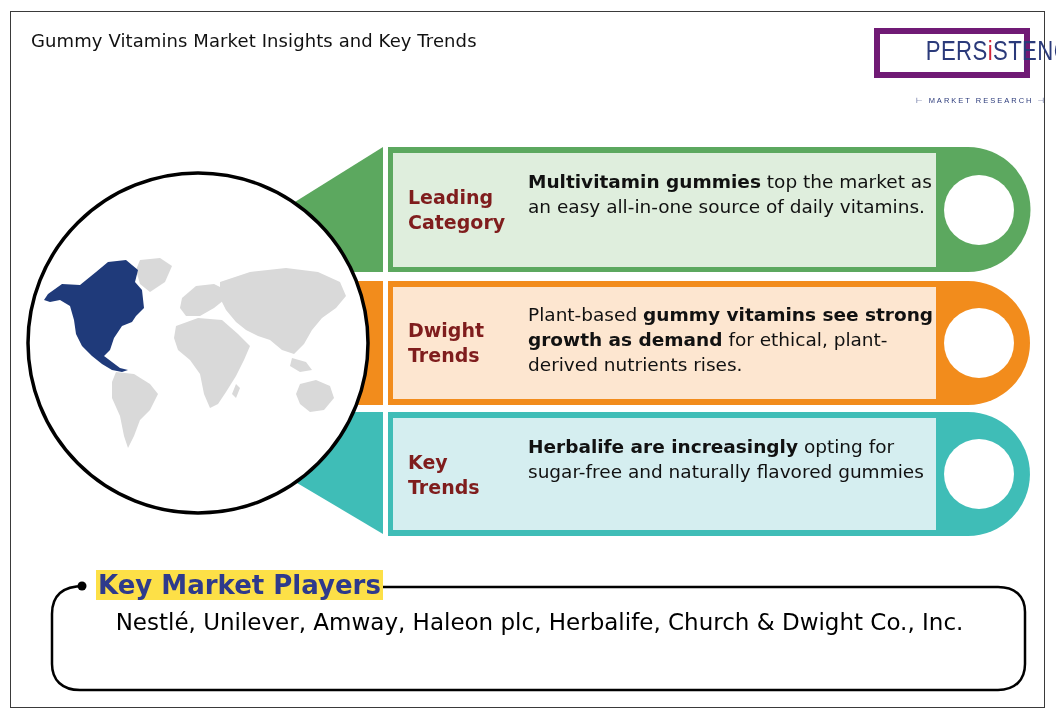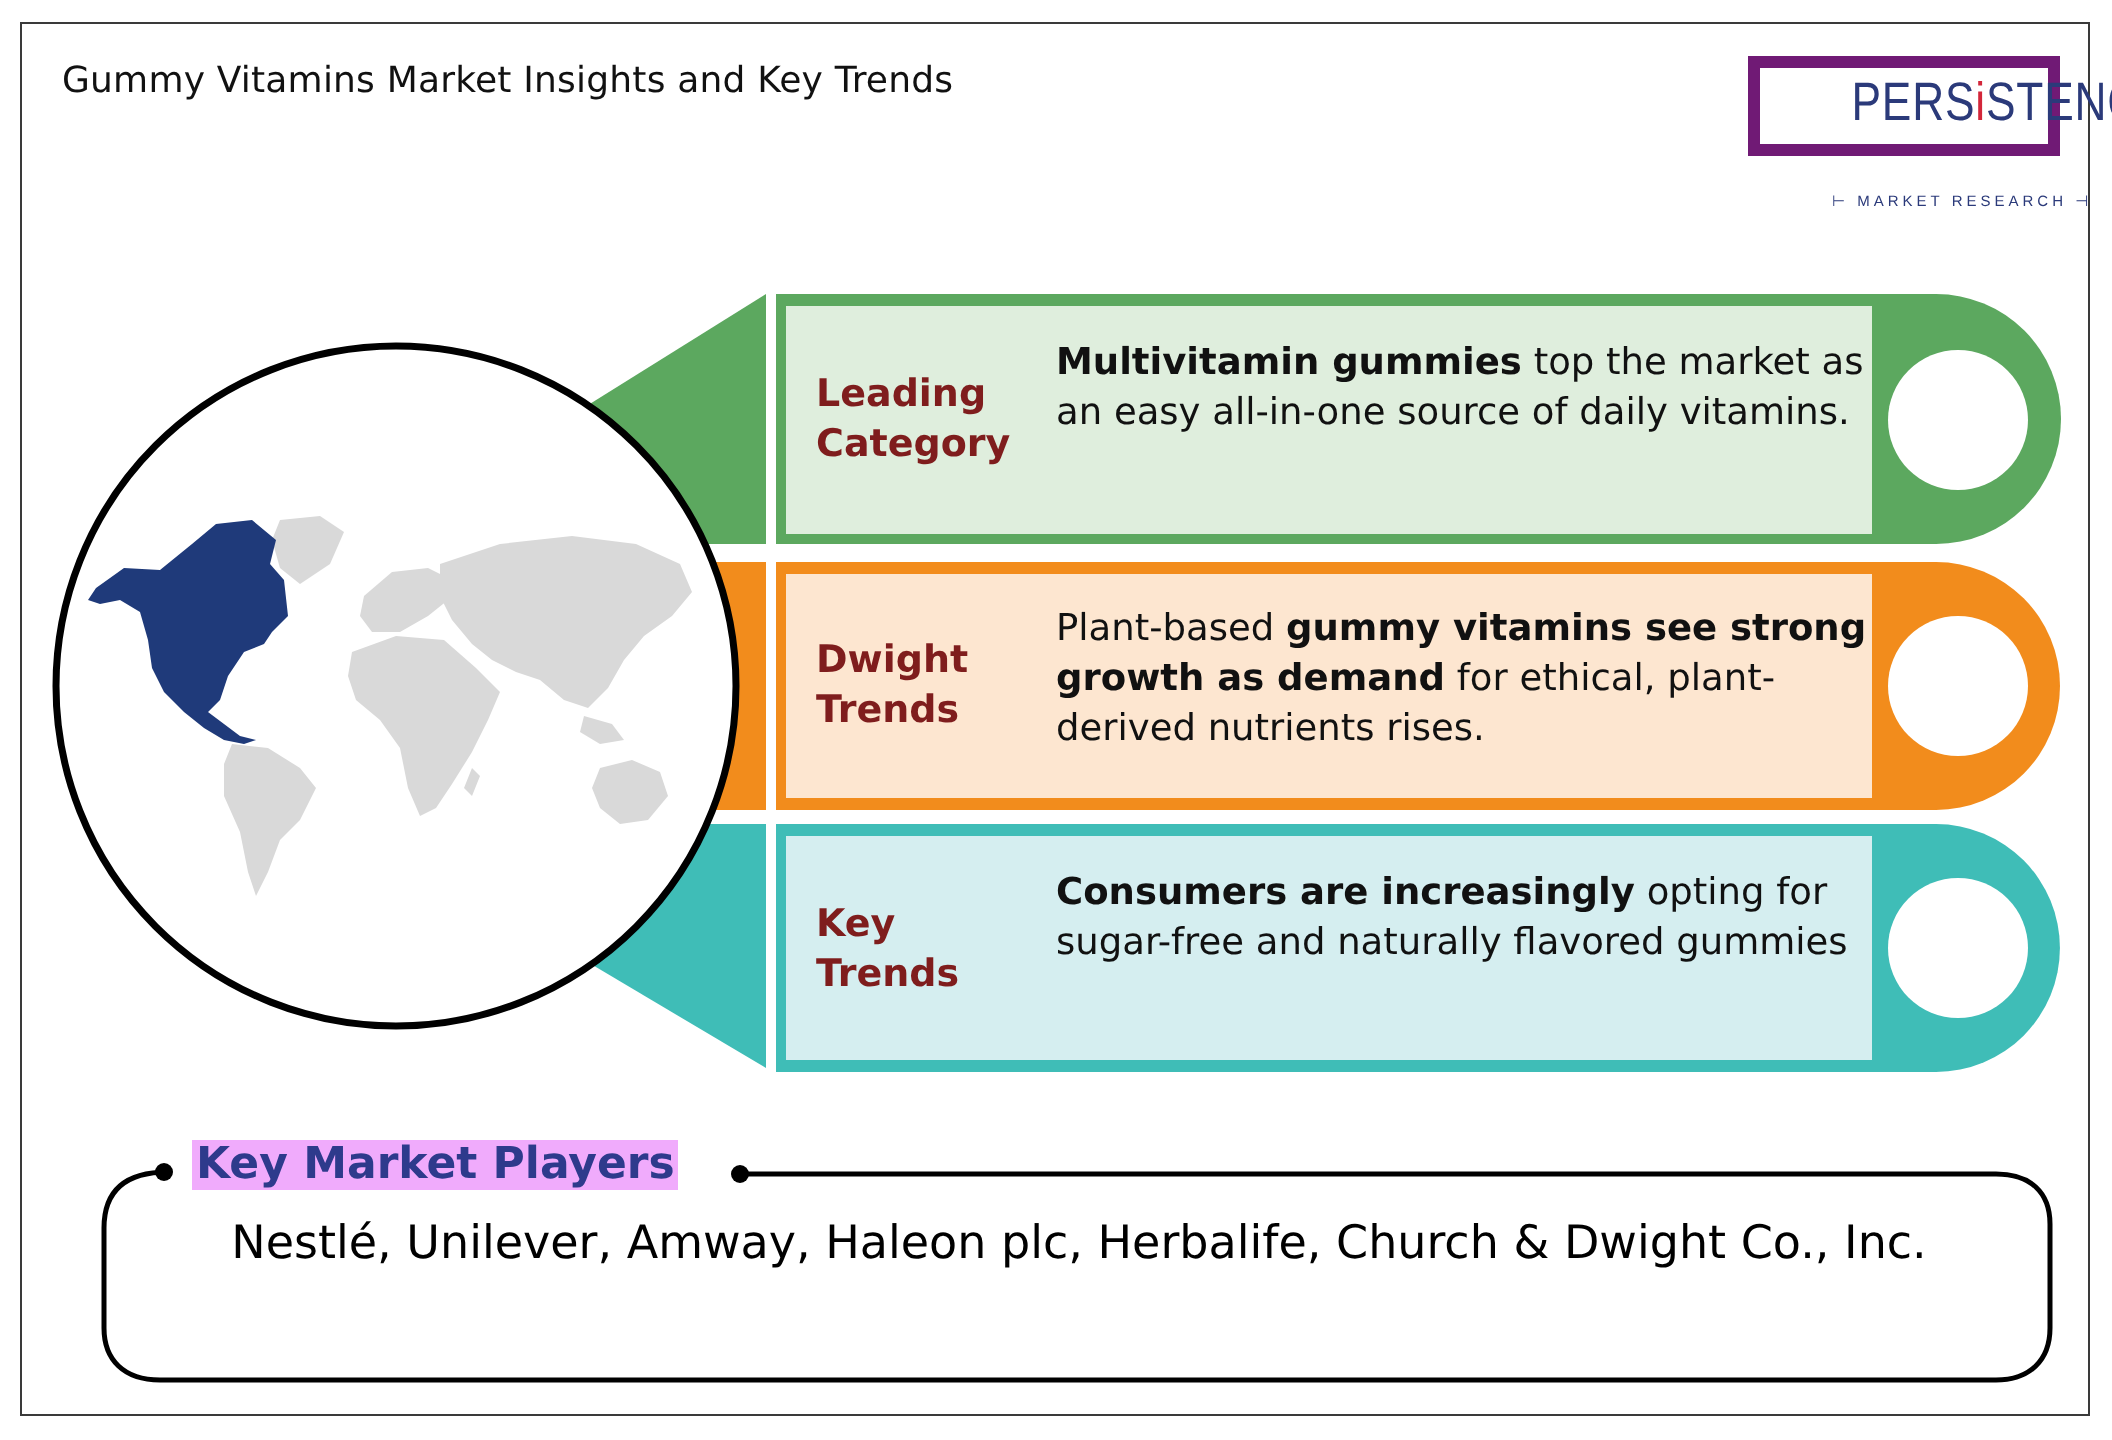--- a/index.html
+++ b/index.html
@@ -16,22 +16,22 @@
                  transform-origin:center; white-space:nowrap; }
   .logo .brand .accent { color:#d3263a; }
   .logo .sub { font-family:Liberation Sans, sans-serif; font-size:7.5px; letter-spacing:2px;
                color:#2b3a7a; line-height:10px; white-space:nowrap;margin-top:28px; }
   svg.art { position:absolute; left:0; top:0; }
   .label { position:absolute; font-family:"DejaVu Sans",sans-serif; font-weight:bold;
            font-size:19px; line-height:25px; color:#7f1d1d; }
   .desc { position:absolute; font-family:"DejaVu Sans",sans-serif; font-size:18.5px;
           line-height:25px; color:#111; width:410px; }
   .desc b { font-weight:bold; }
-  .players-heading { position:absolute; left:96px; top:570px; font-size:22px; font-weight:bold;
-                     color:#2e3a8c; white-space:nowrap; background:#f0abfc; padding:0 2px; }
+  .players-heading { position:absolute; left:96px; top:570px; font-size:26px; font-weight:bold;
+                     color:#2e3a8c; white-space:nowrap; background:#fde047; padding:0 2px; }
   .players-text { position:absolute; left:62px; top:606px; width:955px; text-align:center;
                   font-size:23px; line-height:33px; color:#000000; }
 </style>
 </head>
 <body>
 
 <div class="frame"></div>
 
 <div class="title">Gummy Vitamins Market Insights and Key Trends</div>
 
@@ -102,16 +102,16 @@
 <div class="label" style="left:408px; top:318px;">
   <div>Dwight</div>
   <div>Trends</div>
 </div>
 <div class="desc" style="left:528px; top:302px;"><span>Plant-based </span><b>gummy vitamins see strong growth as demand</b><span> for ethical, plant-derived nutrients rises.</span></div>
 
 <div class="label" style="left:408px; top:450px;">
   <div>Key</div>
   <div>Trends</div>
 </div>
-<div class="desc" style="left:528px; top:434px;"><b>Consumers are increasingly</b><span> opting for sugar-free and naturally flavored gummies</span></div>
+<div class="desc" style="left:528px; top:434px;"><b>Herbalife are increasingly</b><span> opting for sugar-free and naturally flavored gummies</span></div>
 
 <div class="players-heading">Key Market Players</div>
 <div class="players-text">Nestlé, Unilever, Amway, Haleon plc, Herbalife, Church &amp; Dwight Co., Inc.</div>
 
 </body></html>

